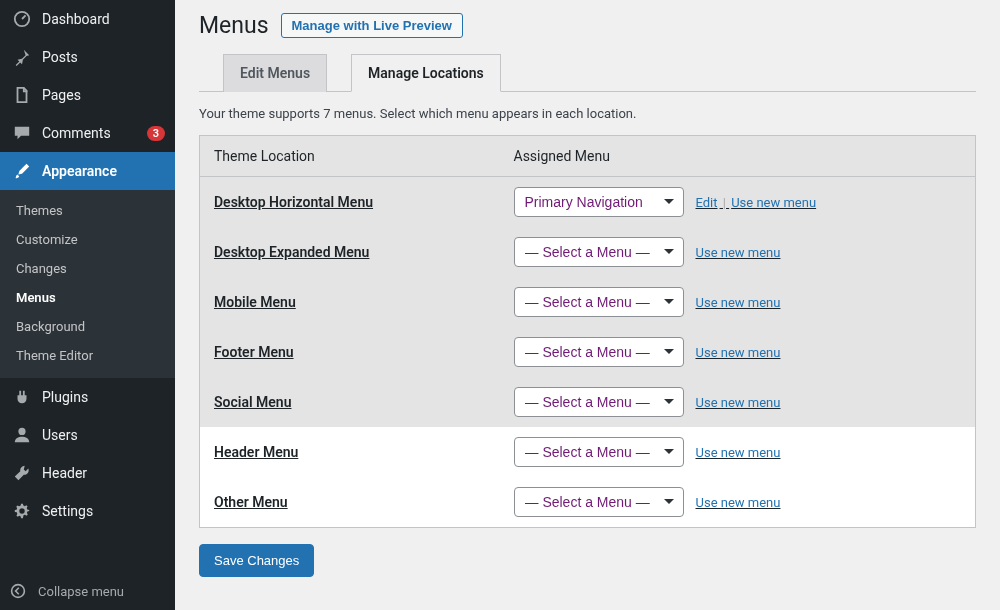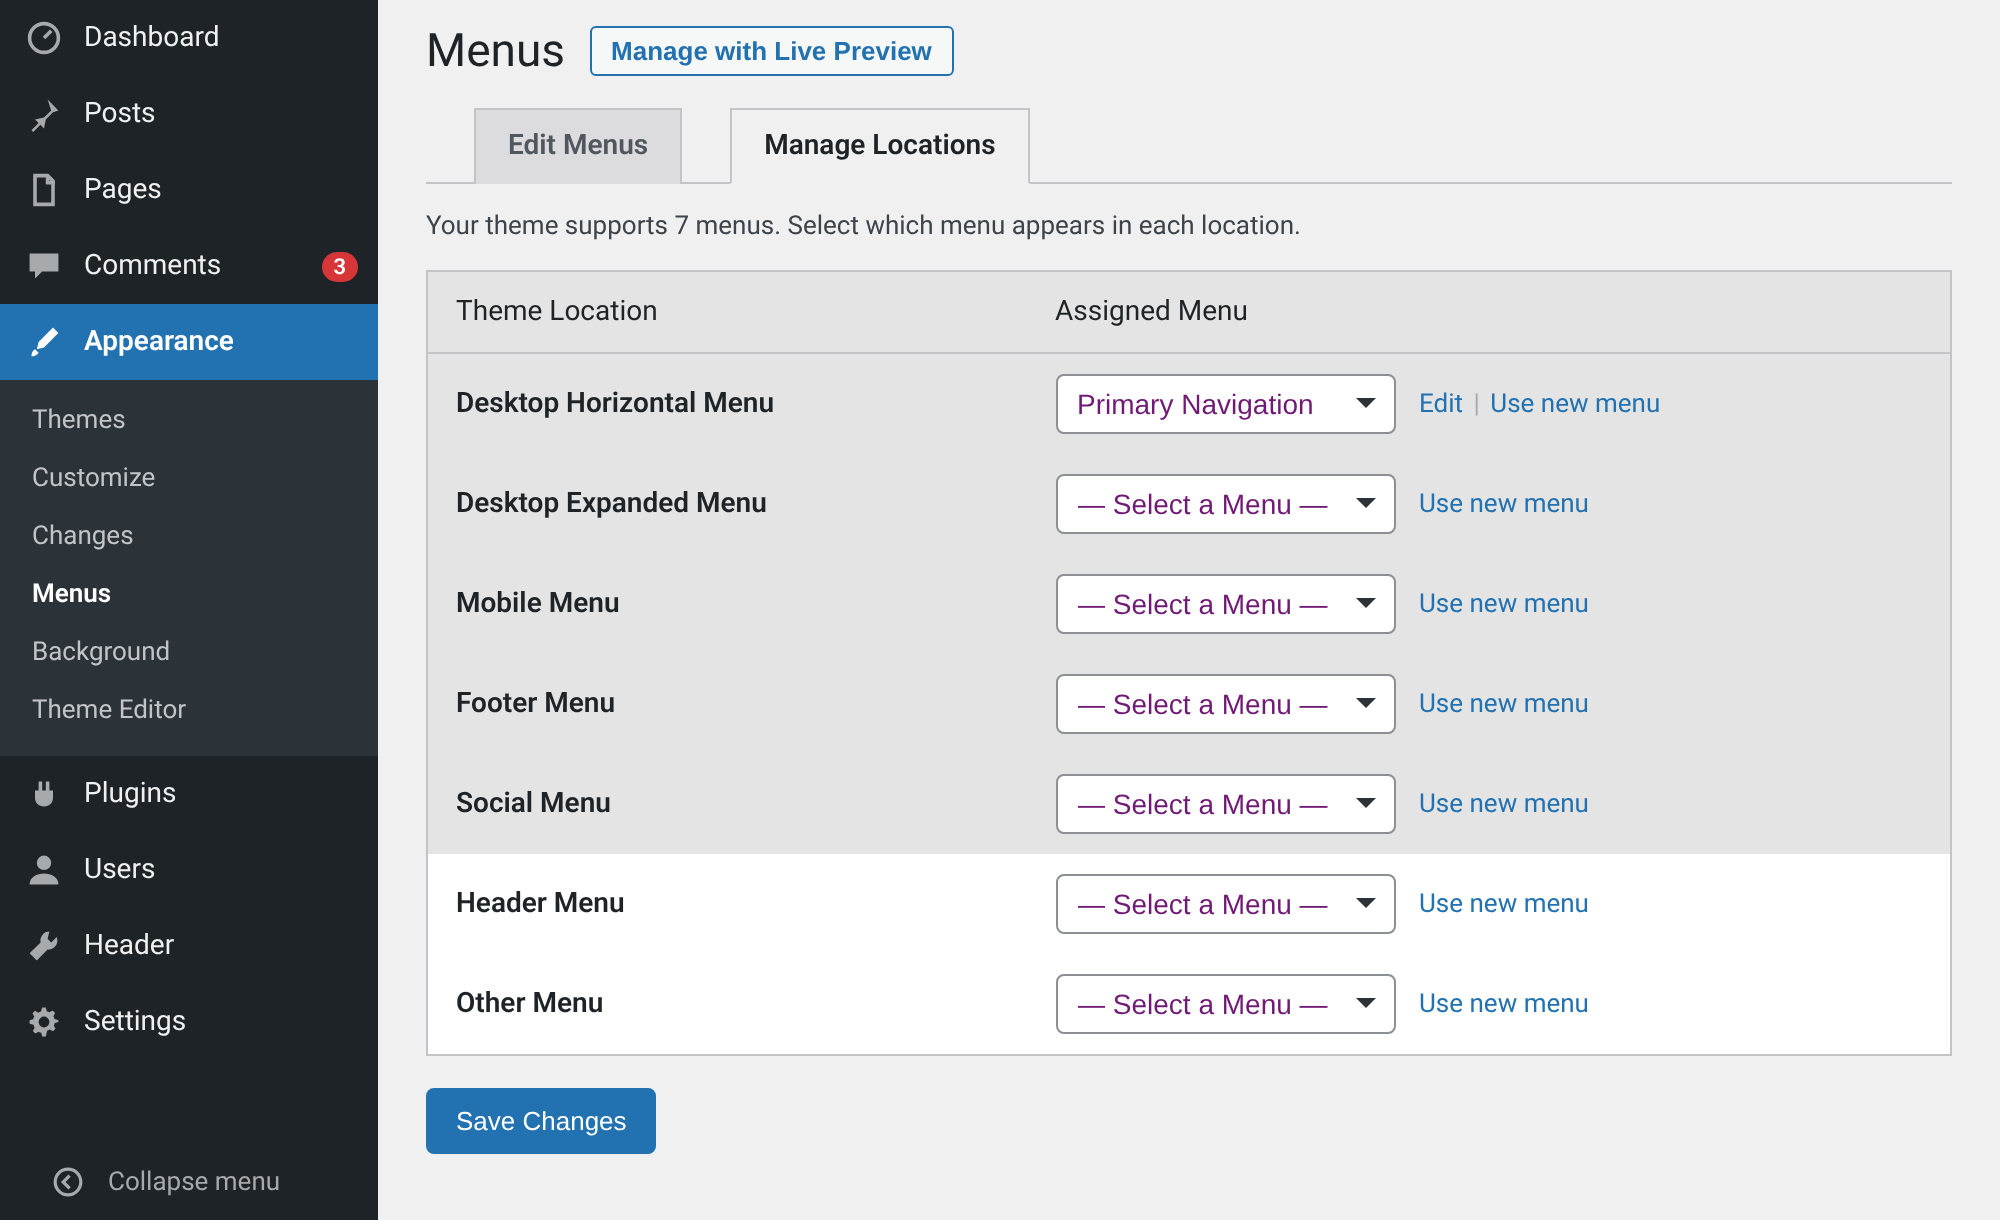--- a/index.html
+++ b/index.html
@@ -9,21 +9,21 @@
     color: #1d2327;
     font-size: 14px;
     width: 1000px;
     height: 610px;
     overflow: hidden;
     display: flex;
   }
 
   
   .sidebar {
-    width: 189px;
+    width: 175px;
     background: #1d2327;
     color: #f0f0f1;
     display: flex;
     flex-direction: column;
     height: 610px;
     flex-shrink: 0;
   }
   .side-item {
     display: flex;
     align-items: center;
@@ -75,21 +75,21 @@
     padding: 1px 6px;
     display: inline-block;
     min-width: 18px;
     text-align: center;
   }
   .collapse {
     margin-top: auto;
     display: flex;
     align-items: center;
     gap: 10px;
-    padding: 9px 24px;
+    padding: 9px 8px;
     cursor: pointer;
     color: #a7aaad;
     font-size: 13px;
   }
   .collapse .icon { width: 20px; height: 20px; display:flex; align-items:center; justify-content:center; }
 
   
   .main {
     flex: 1;
     padding: 12px 24px 24px;
@@ -159,20 +159,21 @@
     font-weight: 400;
     padding: 12px 14px;
     font-size: 14px;
     border-bottom: 1px solid #c3c4c7;
   }
   table.locations tbody td {
     padding: 10px 14px;
     font-size: 14px;
     vertical-align: middle;
     border: none;
+    text-decoration: underline;
   }
   table.locations tbody tr.highlight td {
     background: #ffffff;
   }
   table.locations tbody tr:not(.highlight) td {
     background: #e4e4e4;
   }
   .loc-name { font-weight: 600; }
   .select-cell {
     display: flex;

